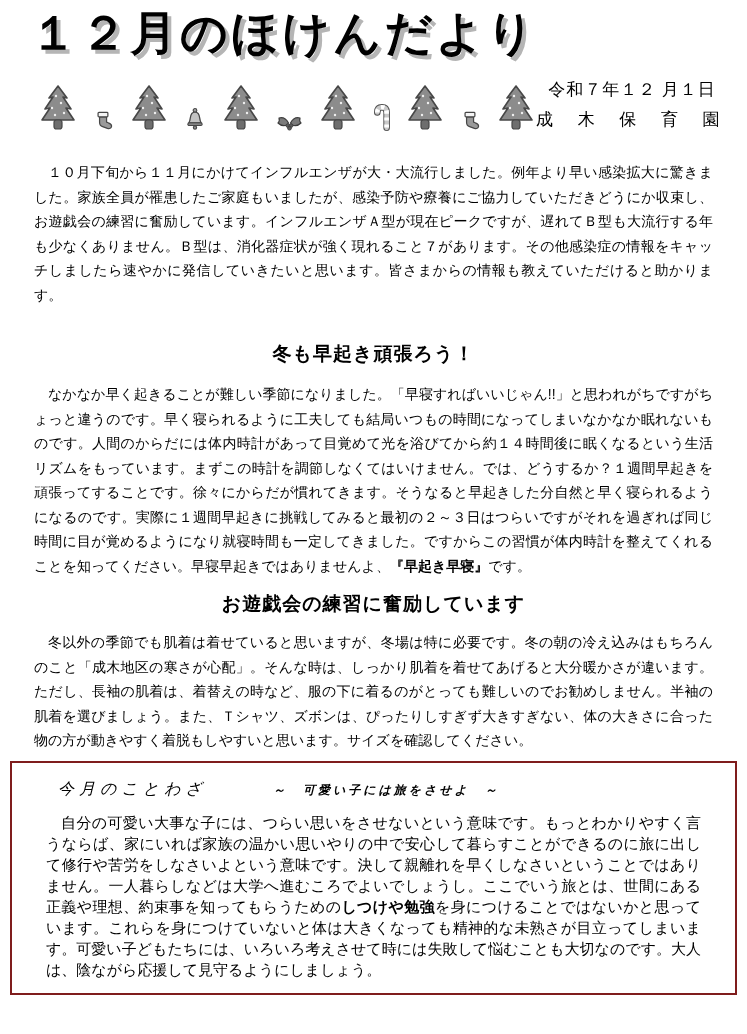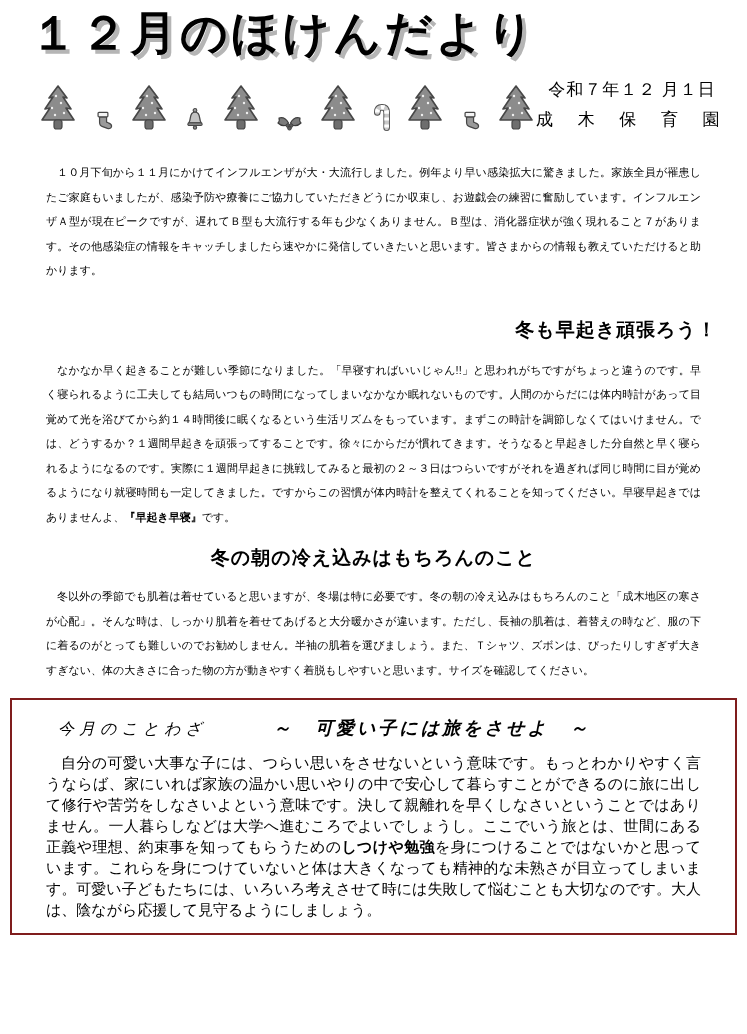--- a/index.html
+++ b/index.html
@@ -28,49 +28,49 @@
     margin: 16px 8px 0 8px;
   }
   .icon-strip { display: flex; align-items: flex-end; gap: 15px; padding-bottom: 2px; }
   .deco-icon { display: block; }
   .date-block { font-size: 17px; line-height: 1.25; padding-bottom: 4px; min-width: 192px; }
   .issue-date { white-space: nowrap; letter-spacing: 1px; text-align: center; }
   .school-name { margin-top: 9px; white-space: nowrap; letter-spacing: 1.45em; margin-right: -1.45em; }
 
   
   .para {
-    font-size: 11px; line-height: 24.5px;
+    font-size: 14px; line-height: 24.5px;
     text-align: justify; text-indent: 1em;
-    margin: 16px;
+    margin: 4px;
   }
   .intro { margin-top: 26px; }
   .sec-heading {
     text-align: center; font-weight: bold; font-size: 19px;
     margin: 0; letter-spacing: 1px;
   }
-  .h-morning { margin-top: 34px; text-align: right; }
+  .h-morning { margin-top: 34px; }
   .b-morning { margin-top: 15px; }
   .h-clothes { margin-top: 13px; }
   .b-clothes { margin-top: 13px; }
   .b { font-weight: bold; }
 
   
   .proverb-box {
     border: 2px solid #7f1d1d;
     margin: 8px -20px 0 -20px;
     padding: 10px 34px 13px 34px;
   }
   .box-heading {
     display: flex; align-items: baseline;
     font-family: "DejaVu Serif", "Liberation Serif", serif;
     font-style: italic;
     font-size: 16px; margin: 6px 0 12px 12px;
   }
   .box-label { letter-spacing: 5px; }
-  .box-proverb { margin-left: 66px; font-size: 18px; font-weight: bold; letter-spacing: 3px; }
+  .box-proverb { margin-left: 66px; font-size: 12px; font-weight: bold; letter-spacing: 3px; }
   .box-body {
     font-size: 15px; line-height: 21px;
     text-align: justify; text-indent: 1em; margin: 0;
     font-style: normal;
   }
 
   .svg-defs { position: absolute; width: 0; height: 0; overflow: hidden; }
 </style>
 </head>
 <body>
@@ -155,21 +155,21 @@
       <div class="issue-date">令和７年１２ 月１日</div>
       <div class="school-name">成木保育園</div>
     </div>
   </div>
 
   <p class="para intro">１０月下旬から１１月にかけてインフルエンザが大・大流行しました。例年より早い感染拡大に驚きました。家族全員が罹患したご家庭もいましたが、感染予防や療養にご協力していただきどうにか収束し、お遊戯会の練習に奮励しています。インフルエンザＡ型が現在ピークですが、遅れてＢ型も大流行する年も少なくありません。Ｂ型は、消化器症状が強く現れること７があります。その他感染症の情報をキャッチしましたら速やかに発信していきたいと思います。皆さまからの情報も教えていただけると助かります。</p>
 
   <h2 class="sec-heading h-morning">冬も早起き頑張ろう！</h2>
   <p class="para b-morning"><span>なかなか早く起きることが難しい季節になりました。「早寝すればいいじゃん!!」と思われがちですがちょっと違うのです。早く寝られるように工夫しても結局いつもの時間になってしまいなかなか眠れないものです。人間のからだには体内時計があって目覚めて光を浴びてから約１４時間後に眠くなるという生活リズムをもっています。まずこの時計を調節しなくてはいけません。では、どうするか？１週間早起きを頑張ってすることです。徐々にからだが慣れてきます。そうなると早起きした分自然と早く寝られるようになるのです。実際に１週間早起きに挑戦してみると最初の２～３日はつらいですがそれを過ぎれば同じ時間に目が覚めるようになり就寝時間も一定してきました。ですからこの習慣が体内時計を整えてくれることを知ってください。早寝早起きではありませんよ、</span><span class="b">『早起き早寝』</span><span>です。</span></p>
 
-  <h2 class="sec-heading h-clothes">冬の朝の冷え込みはもちろんのこと</h2>
+  <h2 class="sec-heading h-clothes">お遊戯会の練習に奮励しています</h2>
   <p class="para b-clothes">冬以外の季節でも肌着は着せていると思いますが、冬場は特に必要です。冬の朝の冷え込みはもちろんのこと「成木地区の寒さが心配」。そんな時は、しっかり肌着を着せてあげると大分暖かさが違います。ただし、長袖の肌着は、着替えの時など、服の下に着るのがとっても難しいのでお勧めしません。半袖の肌着を選びましょう。また、Ｔシャツ、ズボンは、ぴったりしすぎず大きすぎない、体の大きさに合った物の方が動きやすく着脱もしやすいと思います。サイズを確認してください。</p>
 
   <div class="proverb-box">
     <div class="box-heading">
       <span class="box-label">今月のことわざ</span>
       <span class="box-proverb">～　可愛い子には旅をさせよ　～</span>
     </div>
     <p class="box-body"><span>自分の可愛い大事な子には、つらい思いをさせないという意味です。もっとわかりやすく言うならば、家にいれば家族の温かい思いやりの中で安心して暮らすことができるのに旅に出して修行や苦労をしなさいよという意味です。決して親離れを早くしなさいということではありません。一人暮らしなどは大学へ進むころでよいでしょうし。ここでいう旅とは、世間にある正義や理想、約束事を知ってもらうための</span><span class="b">しつけや勉強</span><span>を身につけることではないかと思っています。これらを身につけていないと体は大きくなっても精神的な未熟さが目立ってしまいます。可愛い子どもたちには、いろいろ考えさせて時には失敗して悩むことも大切なのです。大人は、陰ながら応援して見守るようにしましょう。</span></p>
   </div>
 

